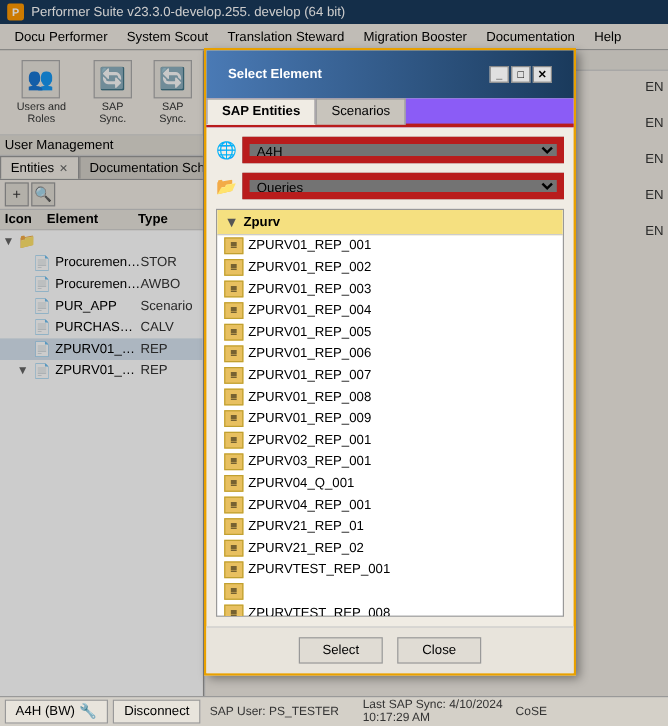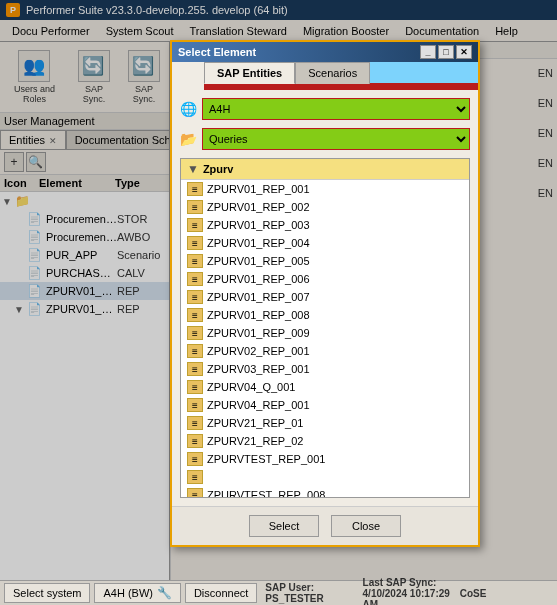--- a/index.html
+++ b/index.html
@@ -214,21 +214,20 @@
       cursor: pointer;
       height: 20px;
       display: flex;
       align-items: center;
     }
     .status-text {
       flex: 1;
       font-size: 10px;
       color: #333;
       padding: 0 4px;
-      font-weight: bold;
     }
 
     
     .modal-overlay {
       position: absolute;
       top: 0; left: 0; right: 0; bottom: 25px;
       background: rgba(0,0,0,0.2);
       z-index: 10;
     }
 
@@ -239,24 +238,24 @@
       left: 170px;
       width: 310px;
       background: #f0ece4;
       border: 2px solid #e8a000;
       box-shadow: 3px 3px 8px rgba(0,0,0,0.4);
       z-index: 20;
     }
     .dialog-titlebar {
       background: linear-gradient(to right, #4a7ab5, #1a3a5c);
       color: #fff;
-      height: 20px;
-      display: flex;
-      align-items: center;
-      padding: 0 6px;
+      height: 40px;
+      display: flex;
+      align-items: center;
+      padding: 0 18px;
       font-size: 11px;
       font-weight: bold;
     }
     .dialog-titlebar-title {
       flex: 1;
     }
     .dialog-titlebar-btns {
       display: flex;
       gap: 2px;
     }
@@ -266,23 +265,22 @@
       border: 1px solid #888;
       display: flex; align-items: center; justify-content: center;
       font-size: 9px;
       cursor: pointer;
       color: #000;
     }
 
     
     .dialog-tabs {
       display: flex;
-      background: #7dd3fc;
-      border-bottom: 7px solid #b91c1c;
-      margin-left: 32px;
+      background: #8b5cf6;
+      border-bottom: 3px solid #b91c1c;
     }
     .dialog-tab {
       padding: 4px 12px;
       font-size: 11px;
       cursor: pointer;
       border: 1px solid #999;
       border-bottom: none;
       background: #c8c4bc;
       margin-bottom: -1px;
     }
@@ -311,22 +309,22 @@
       gap: 4px;
     }
     .dialog-select-icon {
       width: 18px; height: 18px;
       display: flex; align-items: center; justify-content: center;
       font-size: 14px;
     }
     .dialog-select {
       flex: 1;
       height: 22px;
-      border: 1px solid #b91c1c;
-      background: #84cc16;
+      border: 6px solid #b91c1c;
+      background: #737373;
       font-size: 11px;
       padding: 0 2px;
     }
 
     .dialog-list-container {
       border: 1px solid #999;
       background: #fff;
       height: 340px;
       overflow: hidden;
       display: flex;
@@ -647,23 +645,20 @@
   </div>
 
   <div class="dialog-footer">
     <button class="dialog-btn">Select</button>
     <button class="dialog-btn">Close</button>
   </div>
 </div>
 
 <div class="status-bar">
   <div class="status-item">
-    <span>Select system</span>
-  </div>
-  <div class="status-item">
     <span>A4H (BW)</span>
     <span style="margin-left:4px; font-size:12px;">🔧</span>
   </div>
   <div class="status-item">
     <span>Disconnect</span>
   </div>
   <span class="status-text">SAP User: PS_TESTER</span>
   <span class="status-text">Last SAP Sync: 4/10/2024 10:17:29 AM</span>
   <span class="status-text">CoSE</span>
 </div>

